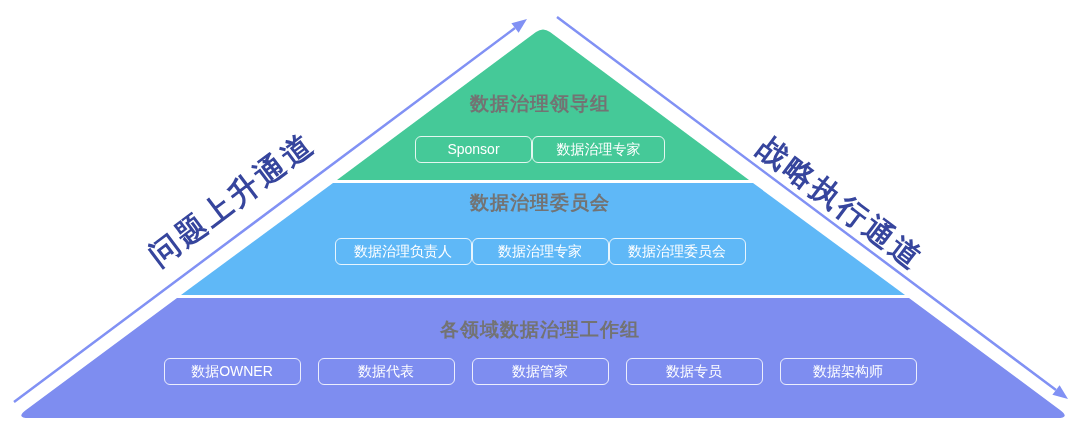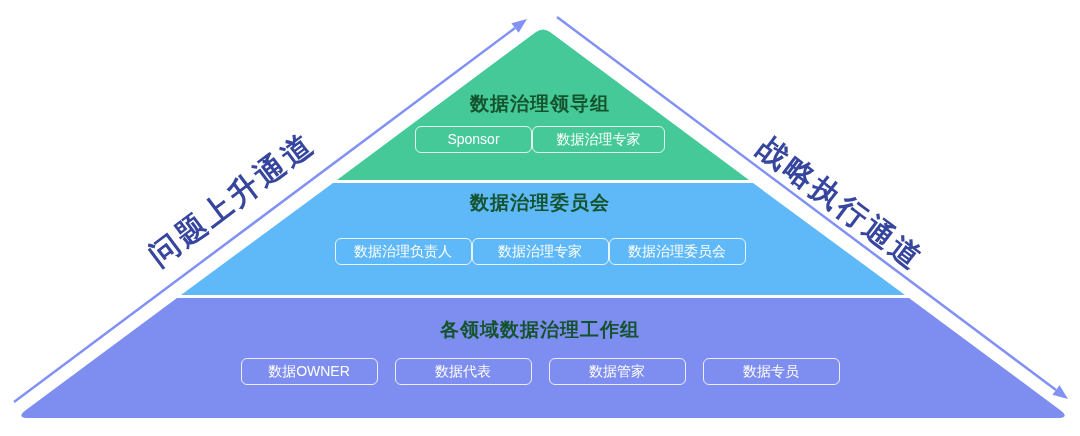--- a/index.html
+++ b/index.html
@@ -18,37 +18,37 @@
   svg.shape-layer {
     position: absolute;
     left: 0;
     top: 0;
   }
   .tier-title {
     position: absolute;
     left: 0;
     width: 1080px;
     text-align: center;
-    color: #14532d;
+    color: #737373;
     font-size: 19px;
     font-weight: bold;
     letter-spacing: 1px;
     line-height: 22px;
   }
   .tier1-title { top: 93px; }
   .tier2-title { top: 192px; }
   .tier3-title { top: 319px; }
   .badge-row {
     position: absolute;
     left: 0;
     width: 1080px;
     display: flex;
     justify-content: center;
   }
-  .row1 { top: 126px; }
+  .row1 { top: 136px; }
   .row2 { top: 238px; }
   .row3 { top: 358px; gap: 17px; }
   .badge {
     box-sizing: border-box;
     height: 27px;
     line-height: 25px;
     border: 1px solid rgba(255, 255, 255, 0.85);
     border-radius: 6px;
     color: #ffffff;
     font-size: 14px;
@@ -110,18 +110,19 @@
     <span class="badge w137">数据治理专家</span>
     <span class="badge w137">数据治理委员会</span>
   </div>
 
   <div class="tier-title tier3-title">各领域数据治理工作组</div>
   <div class="badge-row row3">
     <span class="badge w137">数据OWNER</span>
     <span class="badge w137">数据代表</span>
     <span class="badge w137">数据管家</span>
     <span class="badge w137">数据专员</span>
+    <span class="badge w137">数据架构师</span>
   </div>
 
   <div class="side-label side-left">问题上升通道</div>
   <div class="side-label side-right">战略执行通道</div>
 
 </div>
 
 </body></html>

